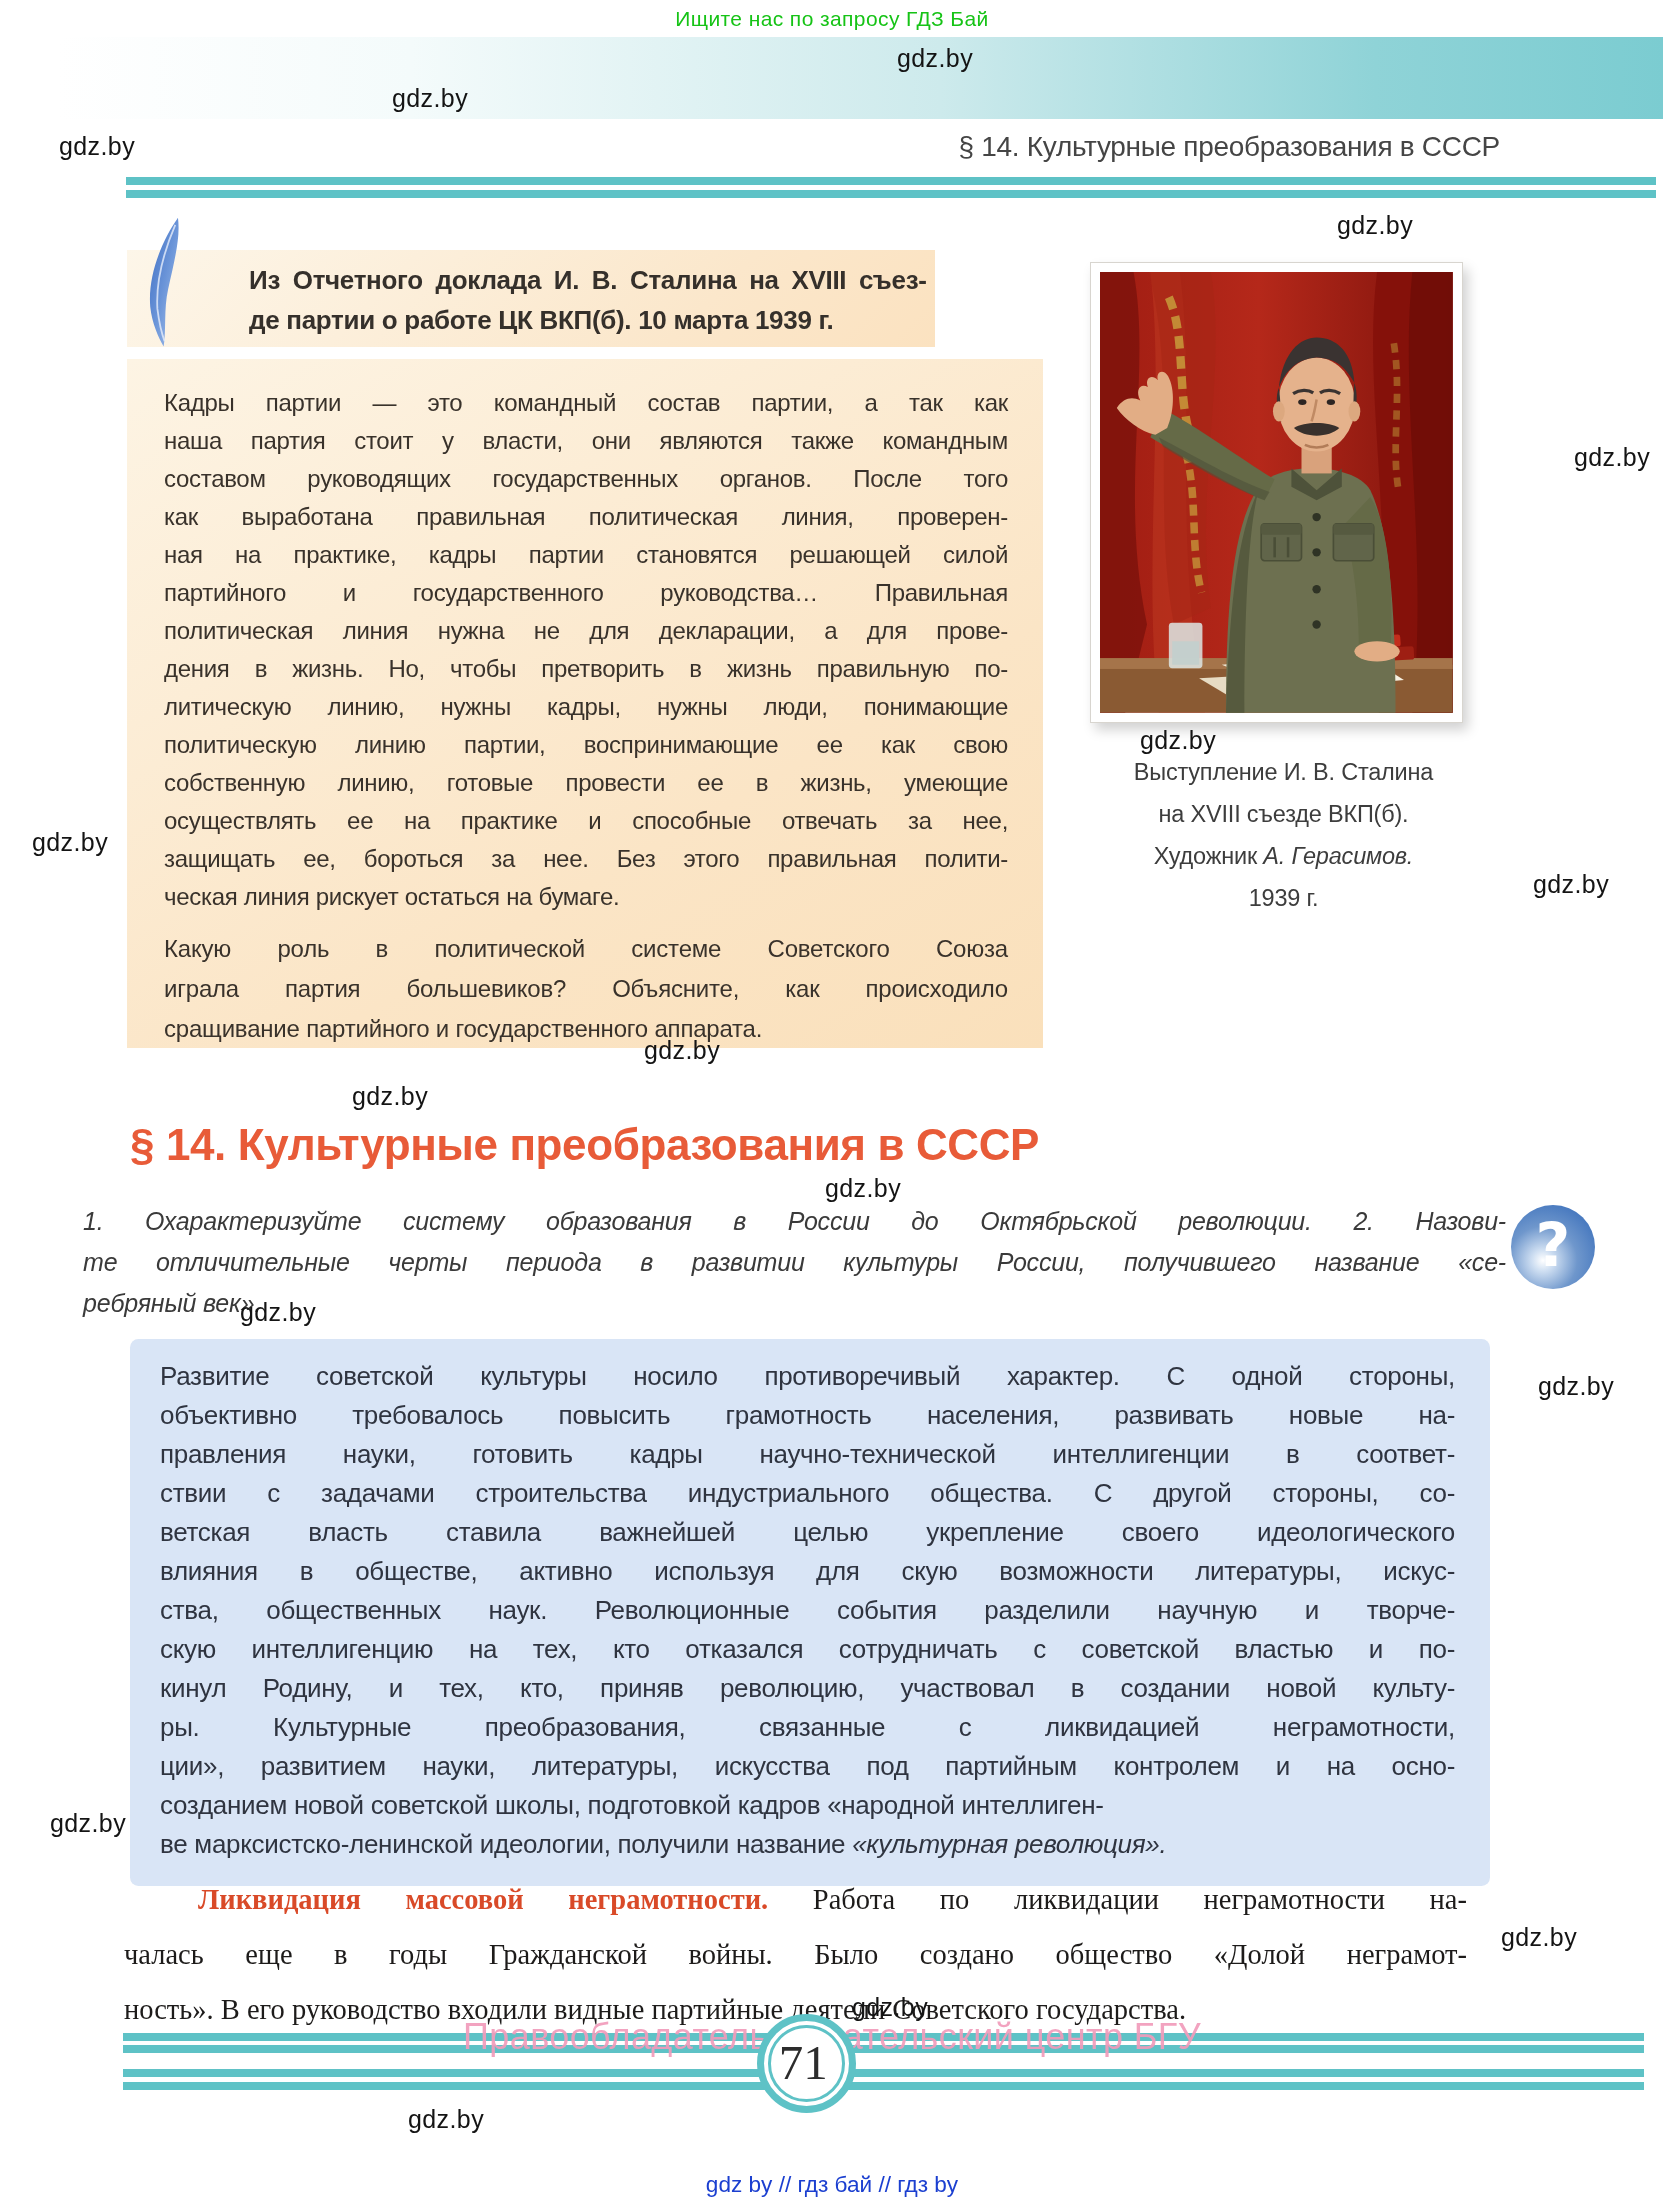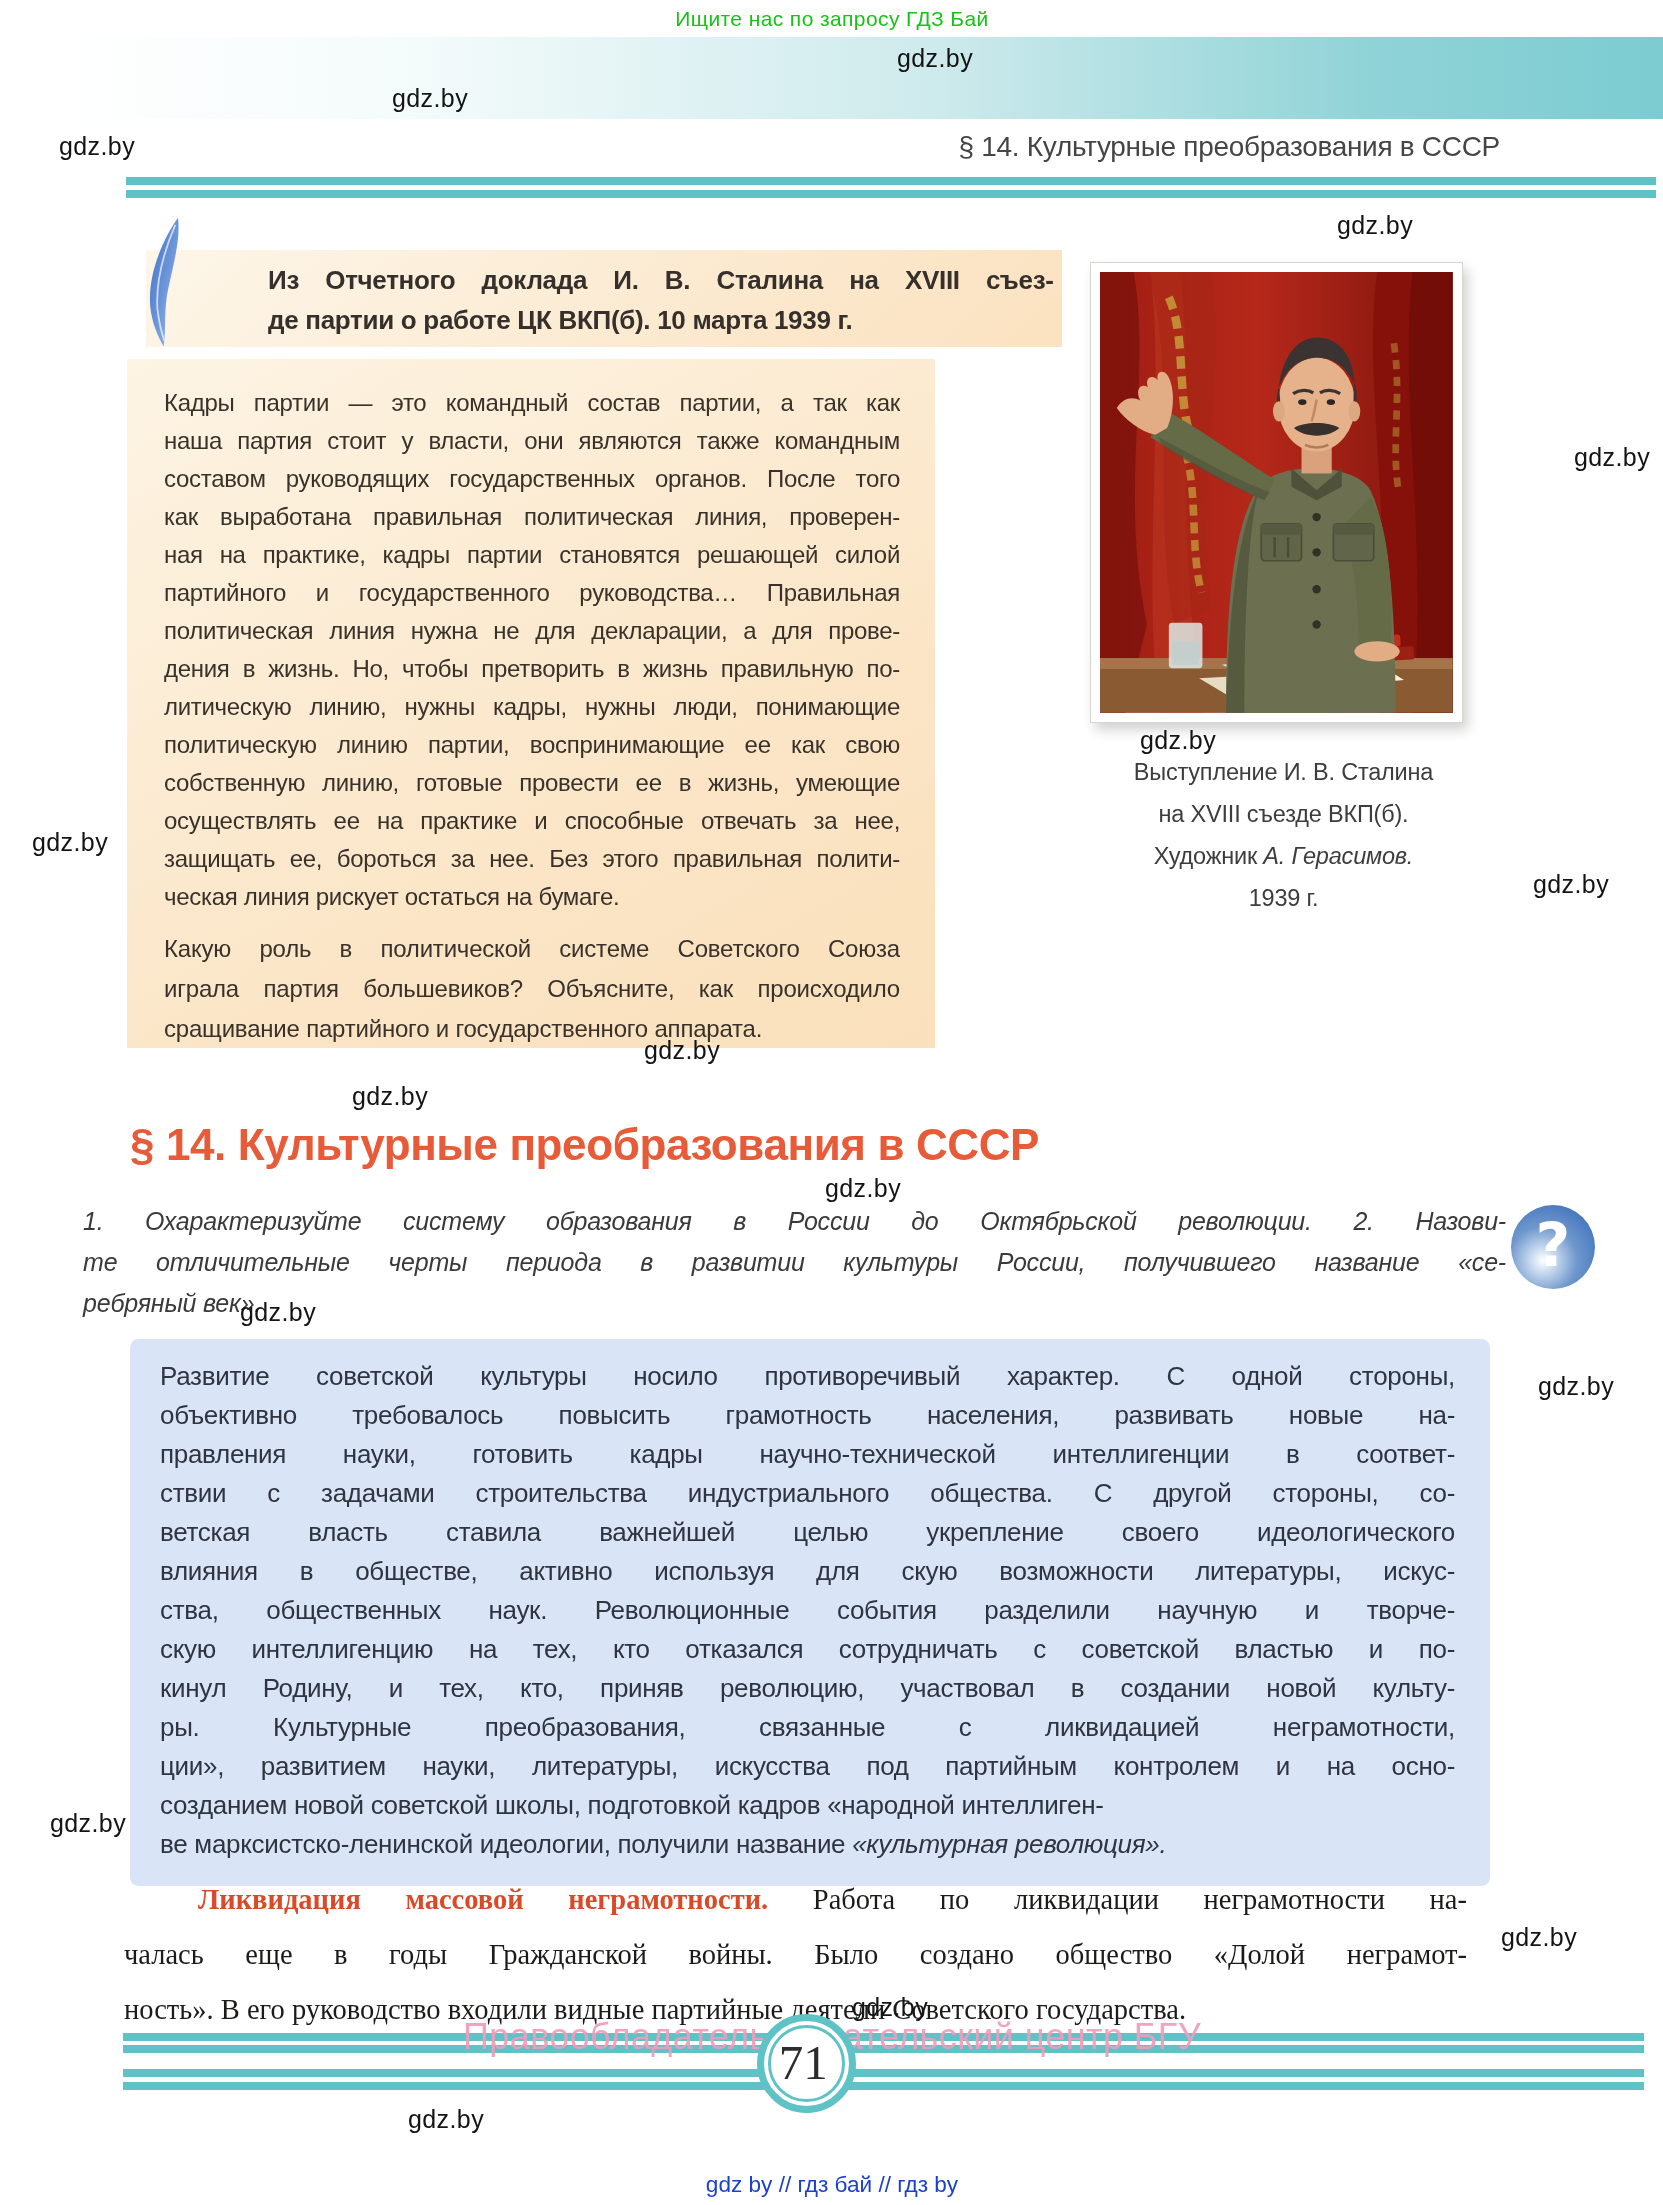--- a/index.html
+++ b/index.html
@@ -14,26 +14,26 @@
   .band{left:57px;right:0;top:37px;height:82px;
     background:linear-gradient(90deg,#ffffff 0%,#f4fbfb 22%,#cdeaec 55%,#8fd3d7 82%,#7bccd1 100%);}
   
   .running-header{right:164px;top:131px;font-size:28px;color:#454545;letter-spacing:-0.3px;}
   .rule{left:126px;right:8.4px;height:7.5px;background:#5ec2c6;}
   .rule-a{top:177px;}
   .rule-b{top:190px;}
   
   .wm{position:absolute;font-size:25px;color:#141414;letter-spacing:0.4px;z-index:9;}
   
-  .qhead{left:127px;top:250px;width:916px;height:97px;
-    background:linear-gradient(135deg,#fdf6e9 0%,#fbe7cb 70%,#fbe2c0 100%);margin-left:19px;}
+  .qhead{left:127px;top:250px;width:808px;height:97px;
+    background:linear-gradient(135deg,#fdf6e9 0%,#fbe7cb 70%,#fbe2c0 100%);}
   .qhead-lines{position:absolute;left:122px;right:8.4px;top:10px;
     font-size:26px;font-weight:bold;line-height:40px;color:#35302b;letter-spacing:-0.3px;}
   .quill{left:119px;top:216px;width:92px;height:134px;z-index:3;}
-  .qbody{left:127px;top:359px;width:808px;height:689px;
+  .qbody{left:127px;top:359px;width:916px;height:689px;
     background:linear-gradient(150deg,#fdf4e4 0%,#fbe5c6 65%,#fae0bb 100%);}
   .qtext{position:absolute;left:37px;right:35px;top:25px;
     font-size:24px;line-height:38px;color:#39322b;letter-spacing:-0.3px;}
   .qquestion{position:absolute;left:37px;right:35px;top:570px;
     font-size:24px;line-height:40px;color:#39322b;letter-spacing:-0.2px;}
   
   .tline{text-align:justify;text-align-last:justify;}
   .last-left .tline:last-child{text-align-last:left;}
   
   .painting{left:1090px;top:262px;width:373px;height:461px;margin:0;background:#ffffff;

